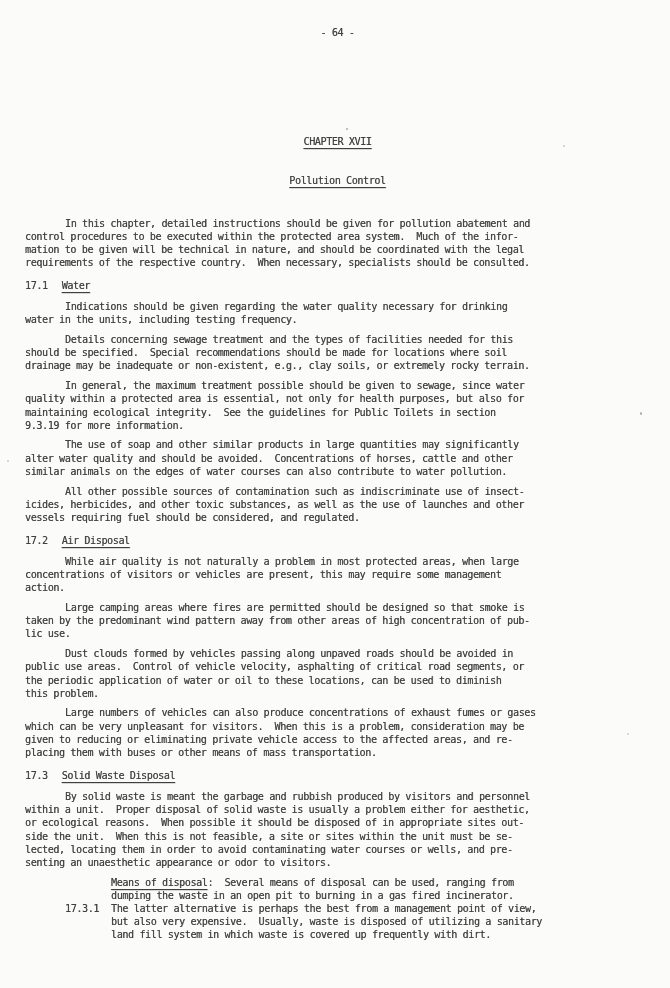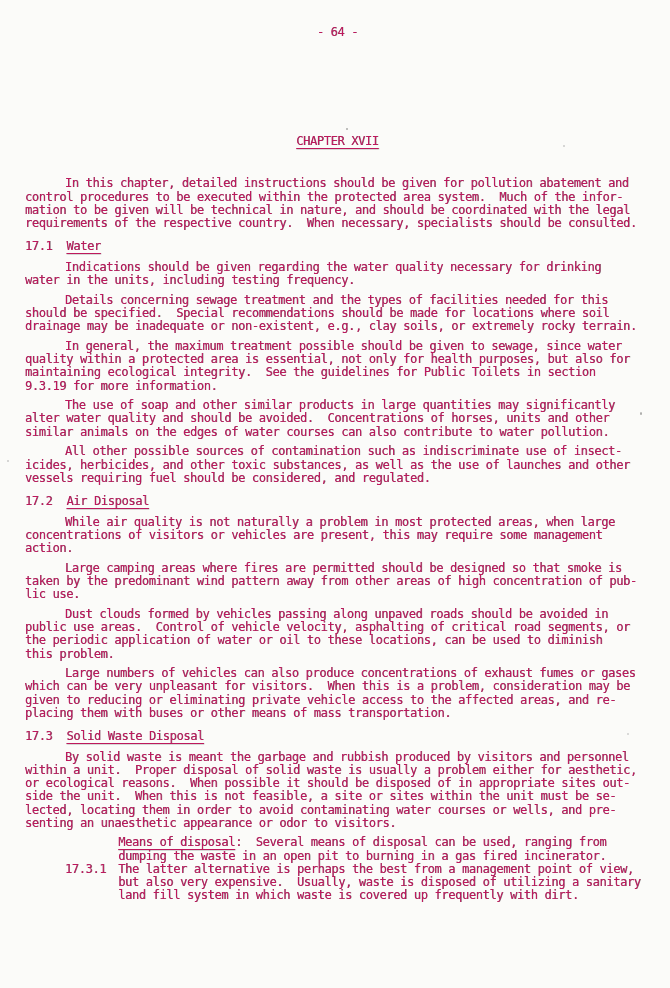--- a/index.html
+++ b/index.html
@@ -4,24 +4,24 @@
 <style>
   html, body { margin: 0; padding: 0; background: #e9e9e7; }
   .page {
     position: relative;
     width: 670px;
     height: 988px;
     margin: 0 auto;
     background: #fbfbf9;
     overflow: hidden;
     font-family: "DejaVu Sans Mono", "Liberation Mono", monospace;
-    font-size: 12px;
+    font-size: 10px;
     line-height: 13.2px;
     letter-spacing: -0.35px;
-    color: #be185d;
+    color: #404040;
     text-shadow: 0.3px 0.3px 0.4px rgba(25,25,25,0.55);
     box-sizing: border-box;
     padding: 0 20px 8px 25px;
   }
   .page-number {
     margin-top: 26px;
     text-align: center;
     white-space: pre;
   }
   .chapter-heading {
@@ -71,38 +71,39 @@
 </style>
 </head>
 <body>
 
 <div class="page">
 
   <div class="page-number">- 64 -</div>
 
   <div class="chapter-heading">CHAPTER XVII</div>
 
+  <div class="doc-title">Pollution Control</div>
 
   <p class="para first">In this chapter, detailed instructions should be given for pollution abatement and
 control procedures to be executed within the protected area system.  Much of the infor-
 mation to be given will be technical in nature, and should be coordinated with the legal
 requirements of the respective country.  When necessary, specialists should be consulted.</p>
 
   <div class="section-heading"><span class="sec-num">17.1</span><span class="sec-title u">Water</span></div>
   <p class="para">Indications should be given regarding the water quality necessary for drinking
 water in the units, including testing frequency.</p>
   <p class="para">Details concerning sewage treatment and the types of facilities needed for this
 should be specified.  Special recommendations should be made for locations where soil
 drainage may be inadequate or non-existent, e.g., clay soils, or extremely rocky terrain.</p>
   <p class="para">In general, the maximum treatment possible should be given to sewage, since water
 quality within a protected area is essential, not only for health purposes, but also for
 maintaining ecological integrity.  See the guidelines for Public Toilets in section
 9.3.19 for more information.</p>
   <p class="para">The use of soap and other similar products in large quantities may significantly
-alter water quality and should be avoided.  Concentrations of horses, units and other
+alter water quality and should be avoided.  Concentrations of horses, cattle and other
 similar animals on the edges of water courses can also contribute to water pollution.</p>
   <p class="para">All other possible sources of contamination such as indiscriminate use of insect-
 icides, herbicides, and other toxic substances, as well as the use of launches and other
 vessels requiring fuel should be considered, and regulated.</p>
 
   <div class="section-heading"><span class="sec-num">17.2</span><span class="sec-title u">Air Disposal</span></div>
   <p class="para">While air quality is not naturally a problem in most protected areas, when large
 concentrations of visitors or vehicles are present, this may require some management
 action.</p>
   <p class="para">Large camping areas where fires are permitted should be designed so that smoke is

